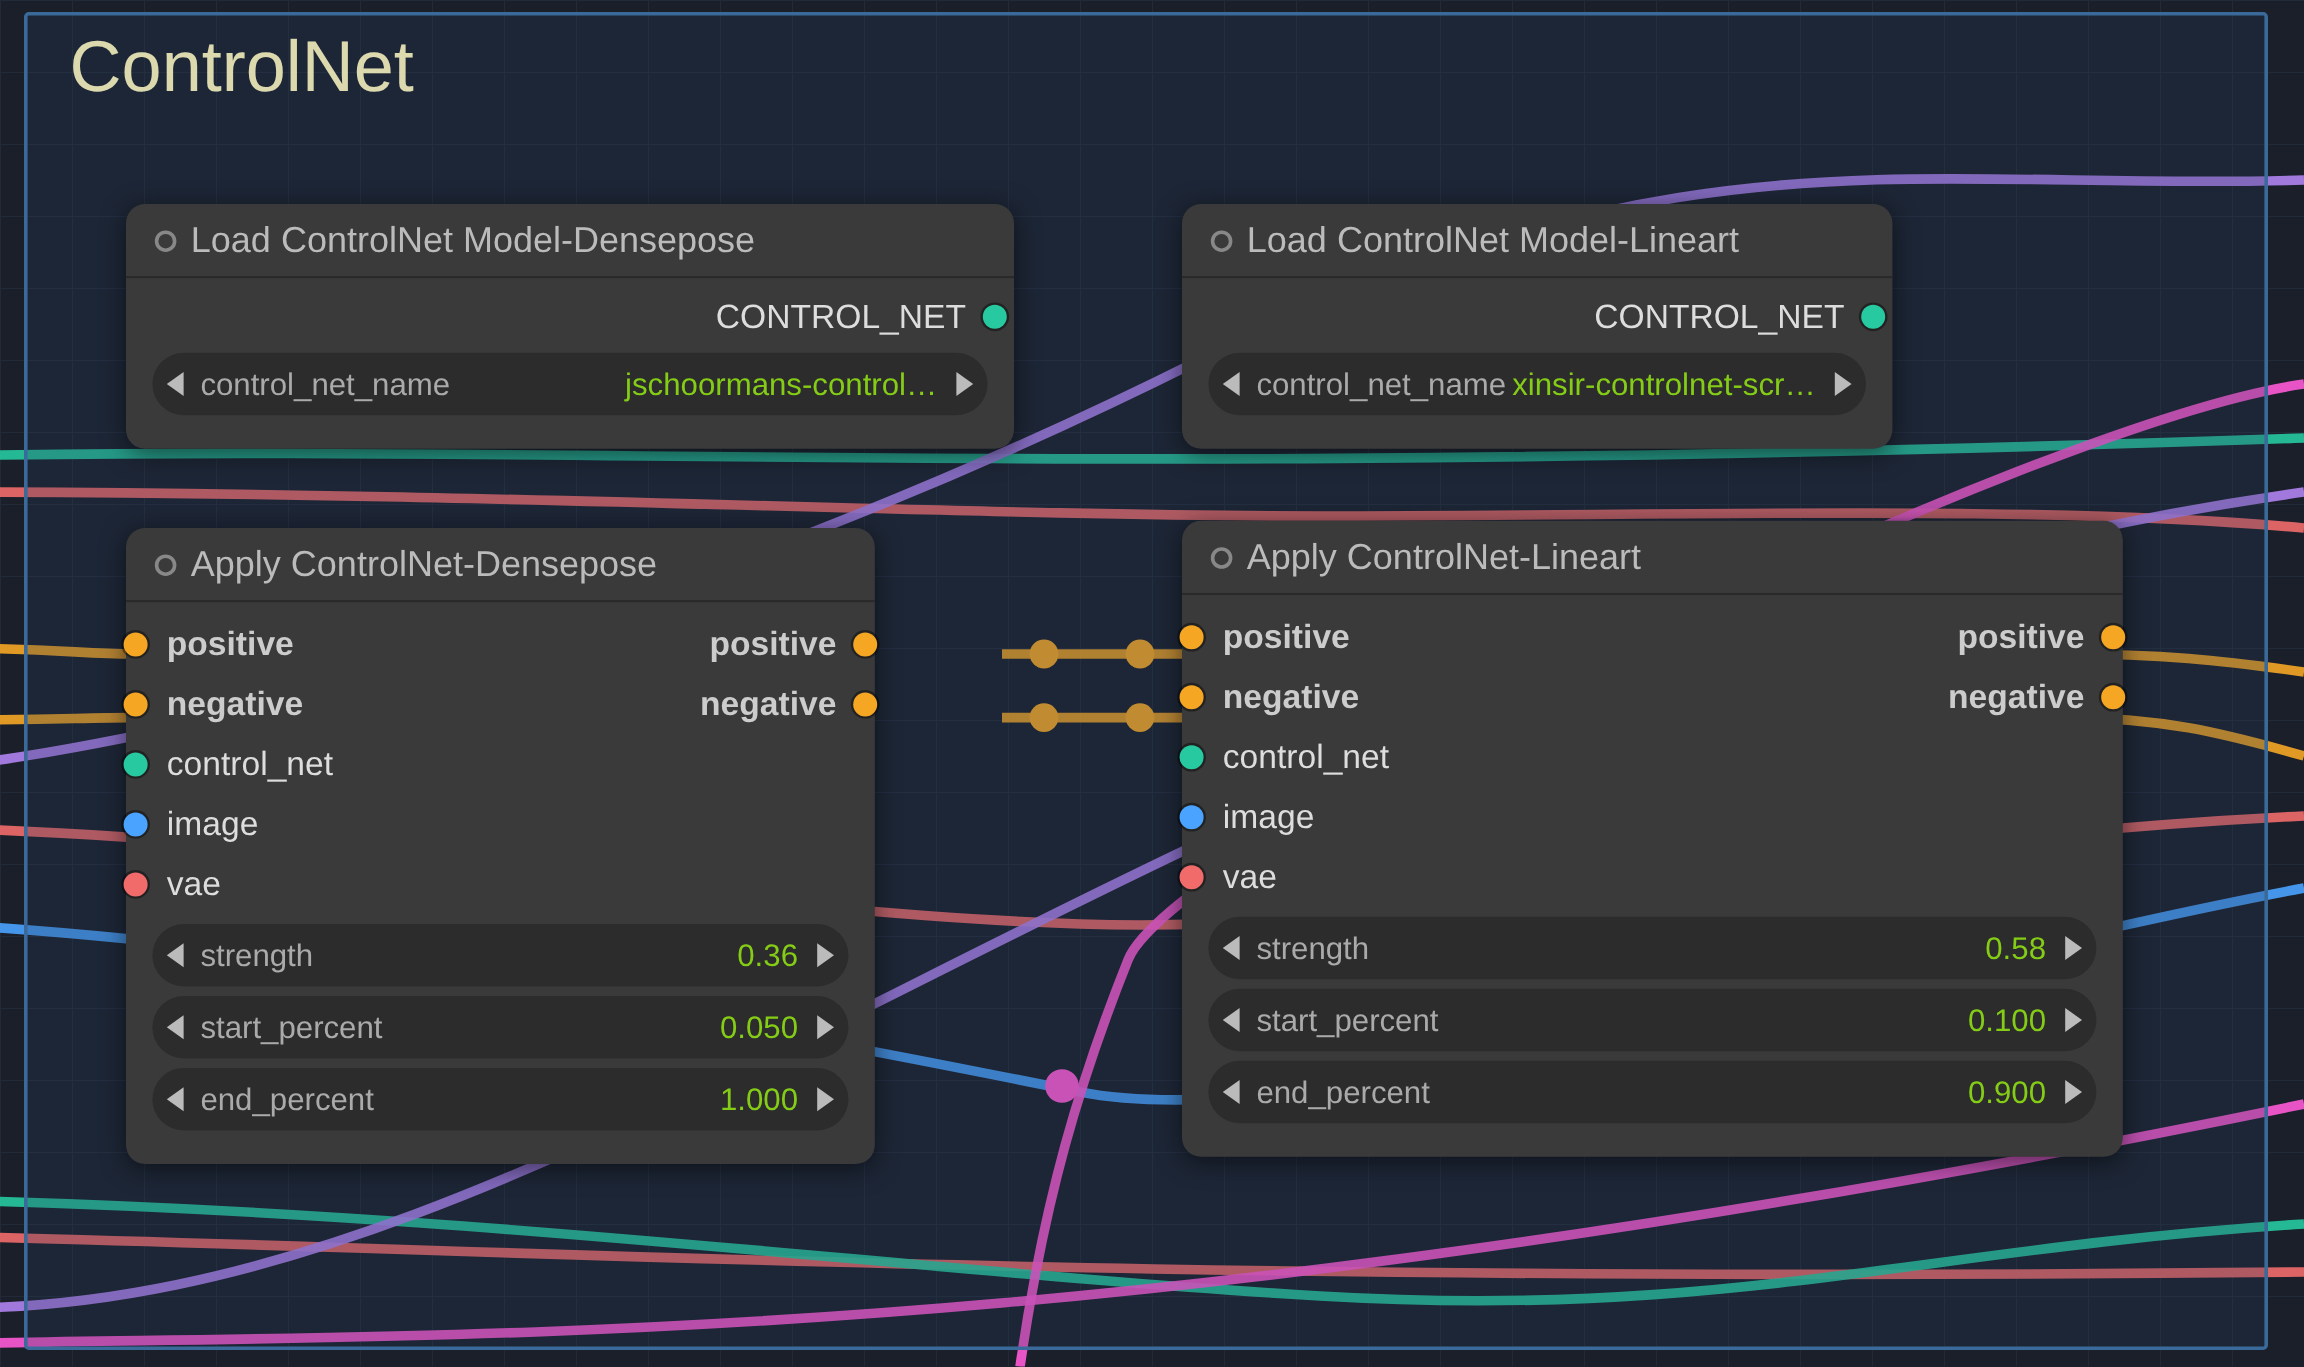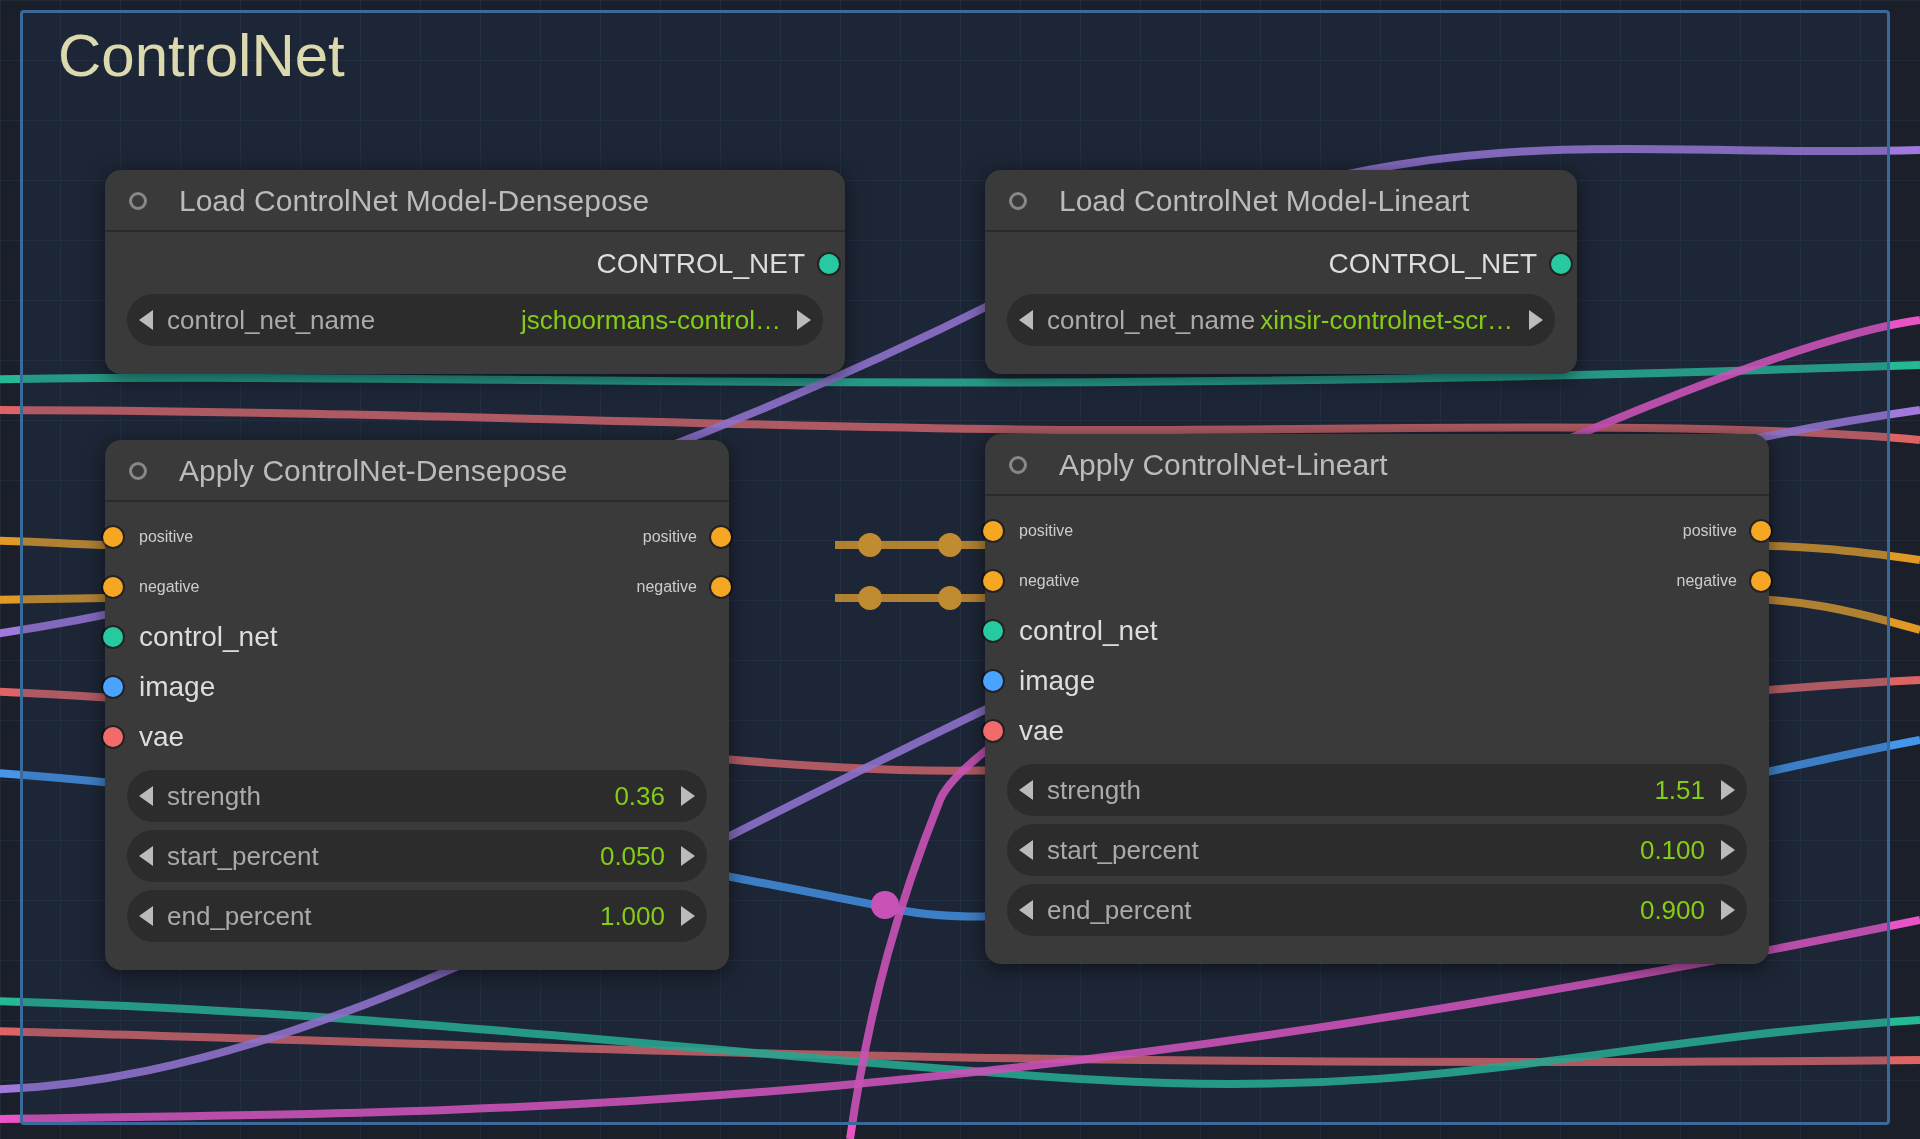--- a/index.html
+++ b/index.html
@@ -44,21 +44,21 @@
     position: absolute;
     background: #3a3a3a;
     border-radius: 16px;
     box-shadow: 0 4px 20px rgba(0,0,0,0.5);
     color: #ccc;
     overflow: visible;
   }
   .node-header {
     display:flex;
     align-items:center;
-    gap:32px;
+    gap:12px;
     padding: 14px 24px 12px 24px;
     border-bottom: 2px solid #2a2a2a;
     border-radius: 16px 16px 0 0;
     font-size: 30px;
     color: #bbb;
   }
   .node-header .collapse-dot {
     width:18px; height:18px; border:3px solid #888; border-radius:50%;
   }
   .node-body { padding: 10px 0 20px 0; position:relative; }
@@ -79,21 +79,21 @@
     position:relative;
   }
   .io-dot {
     width:20px; height:20px; border-radius:50%;
     display:inline-block;
     box-shadow: 0 0 0 2px rgba(0,0,0,0.4);
   }
   .output-row .io-dot { margin-left:14px; margin-right:-2px; }
   .input-row  .io-dot { margin-right:16px; margin-left:-2px; }
   .io-label { }
-  .dual-row { display:flex; justify-content:space-between; align-items:center; padding:0 8px 0 24px; height:50px; font-size:16px; position:relative;}
+  .dual-row { display:flex; justify-content:space-between; align-items:center; padding:0 8px 0 24px; height:50px; font-size:28px; position:relative;font-weight:bold;}
   .dual-row .left { display:flex; align-items:center; }
   .dual-row .right { display:flex; align-items:center; }
   .dual-row .io-dot.l { margin-right:16px; margin-left:-26px;}
   .dual-row .io-dot.r { margin-left:14px; margin-right:-10px;}
 
   
   .widget {
     margin: 8px 22px;
     height:52px;
     background:#2c2c2c;
@@ -295,21 +295,21 @@
       <span class="io-dot c-blue" style="margin-left:-26px;"></span>
       <span>image</span>
     </div>
     <div class="input-row">
       <span class="io-dot c-red" style="margin-left:-26px;"></span>
       <span>vae</span>
     </div>
     <div class="widget">
       <span class="arrow left"></span>
       <span class="wlabel">strength</span>
-      <span class="wvalue">1.51</span>
+      <span class="wvalue">0.58</span>
       <span class="arrow right"></span>
     </div>
     <div class="widget">
       <span class="arrow left"></span>
       <span class="wlabel">start_percent</span>
       <span class="wvalue">0.100</span>
       <span class="arrow right"></span>
     </div>
     <div class="widget">
       <span class="arrow left"></span>

